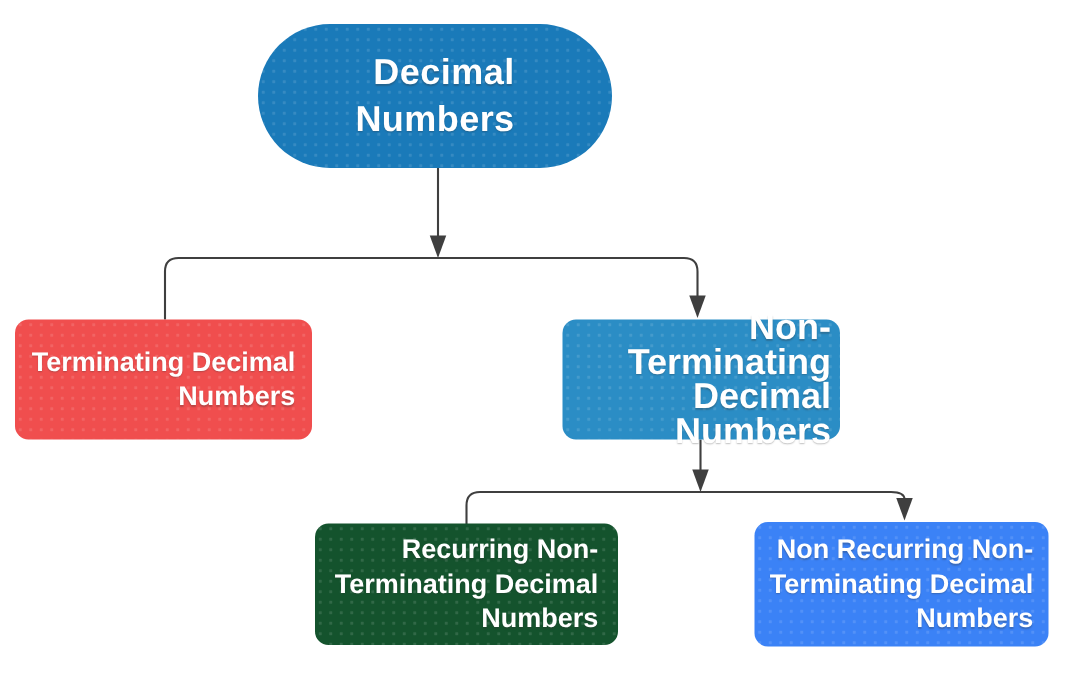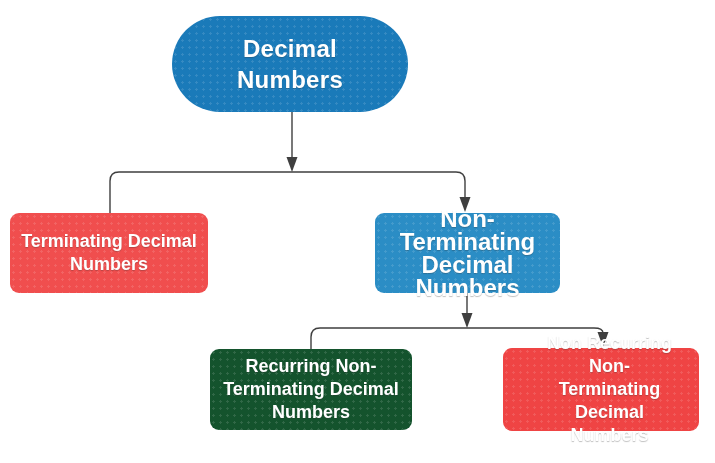--- a/index.html
+++ b/index.html
@@ -5,21 +5,21 @@
   html,body{margin:0;padding:0;}
   body{
     width:715px;height:463px;position:relative;overflow:hidden;
     background:#ffffff;
     font-family:"Liberation Sans",sans-serif;
   }
   .connectors{position:absolute;left:0;top:0;width:715px;height:463px;}
   .connectors path{fill:none;stroke-width:1.4px;}
   .node{
     position:absolute;display:flex;align-items:center;justify-content:center;
-    text-align:center;color:#ffffff;font-weight:bold;
+    text-align:right;color:#ffffff;font-weight:bold;
     border-radius:9px;box-sizing:border-box;padding:4px 6px;
   }
   .node::after{ 
     content:"";position:absolute;inset:0;border-radius:inherit;pointer-events:none;
     background-image:radial-gradient(rgba(255,255,255,0.12) 1px, rgba(255,255,255,0) 1.3px);
     background-size:7px 7px;
   }
   .node .label{
     white-space:pre-line;position:relative;z-index:1;
     text-shadow:0 1px 1px rgba(50,50,50,0.30);
@@ -71,17 +71,17 @@
   <span class="label">Non- Terminating
 Decimal Numbers</span>
 </div>
 
 <div class="node" id="node-recurring" style="background-color: #14532d;">
   <span class="label">Recurring Non-
 Terminating Decimal
 Numbers</span>
 </div>
 
-<div class="node" id="node-non-recurring" style="background-color: #ef4444; padding-left: 23px;">
+<div class="node" id="node-non-recurring" style="background-color: #3b82f6;">
   <span class="label">Non Recurring Non-
 Terminating Decimal
 Numbers</span>
 </div>
 
 </body></html>

